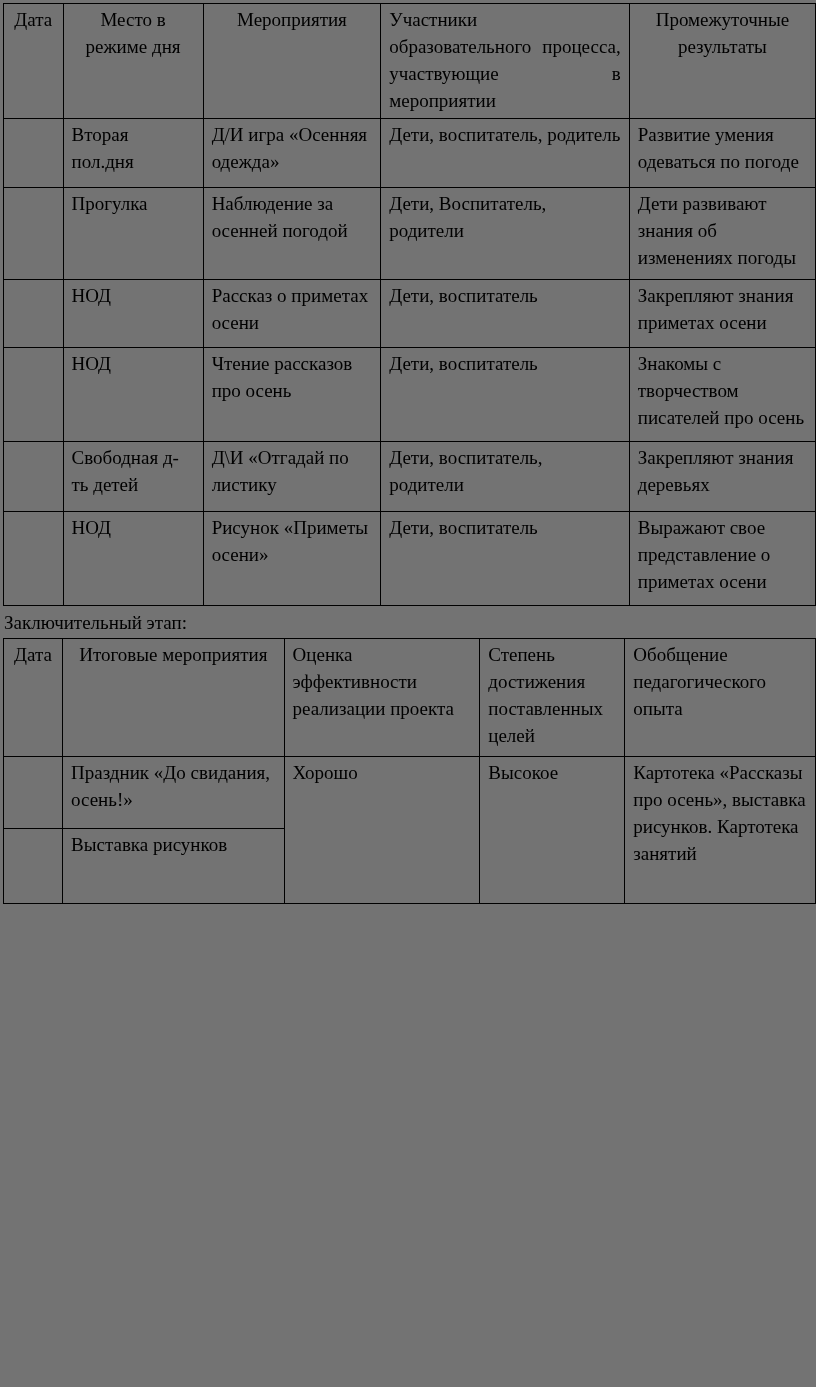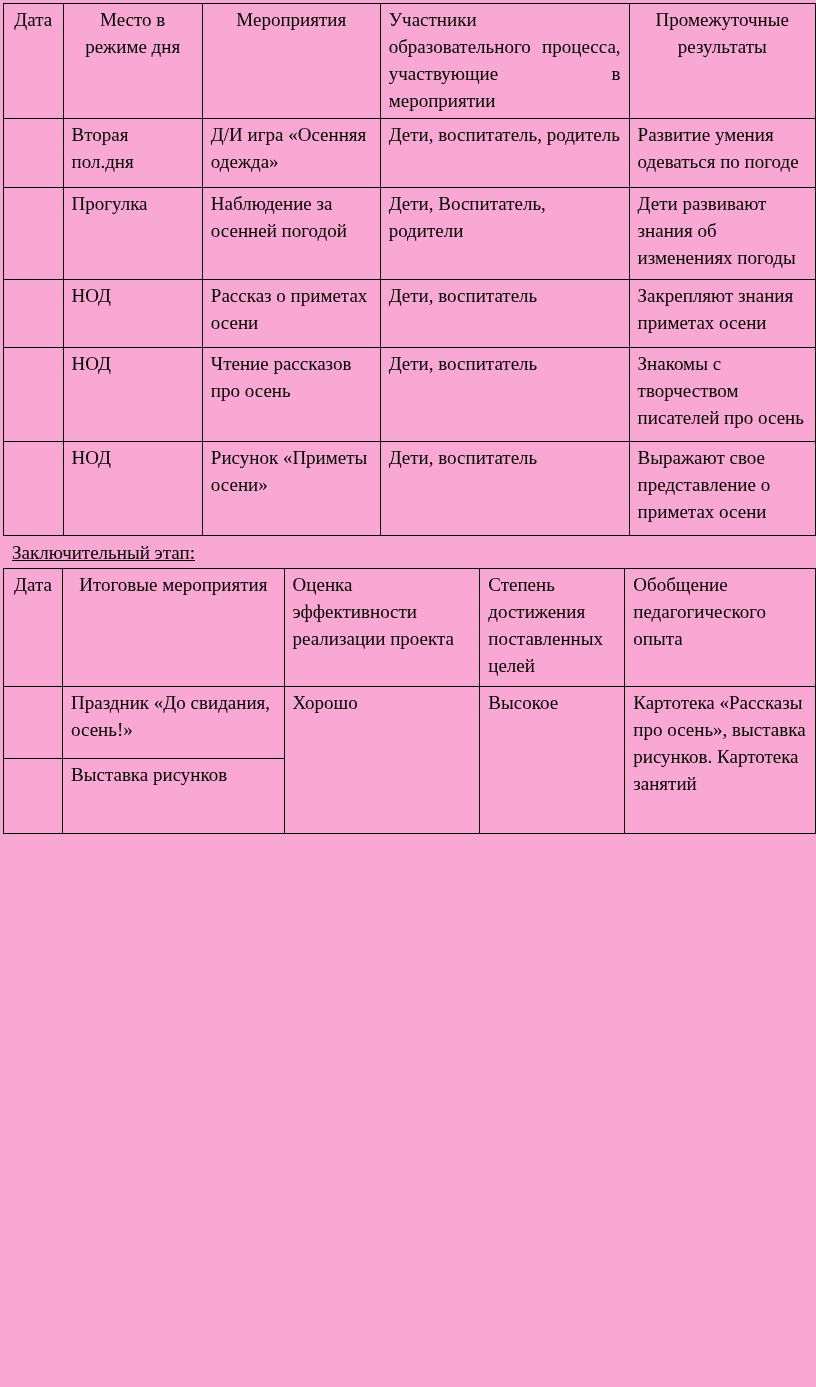--- a/index.html
+++ b/index.html
@@ -4,21 +4,21 @@
 <style>
   html, body {
     margin: 0;
     padding: 0;
     background: #ffffff;
   }
   .page {
     position: relative;
     width: 816px;
     height: 1387px;
-    background: #f9a8d4;
+    background: #737373;
     overflow: hidden;
     font-family: "Liberation Serif", "DejaVu Serif", serif;
     font-size: 19px;
     line-height: 27px;
     color: #000000;
   }
   .doc {
     position: absolute;
     top: 3px;
     left: 3px;
@@ -31,22 +31,21 @@
     border: 1px solid #000000;
     vertical-align: top;
     padding: 2px 8px 4px 8px;
     text-align: left;
     font-weight: normal;
   }
   .center  { text-align: center; }
   .justify { text-align: justify; margin-top: 33px; }
   .section-label {
     display: inline-block;
-    margin: 3px 0 2px 9px;
-    text-decoration: underline;
+    margin: 3px 0 2px 1px;
   }
   
   .t1 .c1 { width: 60px; }
   .t1 .c2 { width: 144px; }
   .t1 .c3 { width: 183px; }
   .t1 .c4 { width: 258px; }
   .t1 .c5 { width: 190px; }
   
   .t2 .c1 { width: 60px; }
   .t2 .c2 { width: 244px; }
@@ -98,20 +97,27 @@
           <td>Дети, воспитатель</td>
           <td>Закрепляют знания приметах осени</td>
         </tr>
         <tr style="height:94px;">
           <td></td>
           <td>НОД</td>
           <td>Чтение рассказов про осень</td>
           <td>Дети, воспитатель</td>
           <td>Знакомы с творчеством писателей про осень</td>
         </tr>
+        <tr style="height:70px;">
+          <td></td>
+          <td>Свободная д-ть детей</td>
+          <td>Д\И «Отгадай по листику</td>
+          <td>Дети, воспитатель, родители</td>
+          <td>Закрепляют знания деревьях</td>
+        </tr>
         <tr style="height:94px;">
           <td></td>
           <td>НОД</td>
           <td>Рисунок «Приметы осени»</td>
           <td>Дети, воспитатель</td>
           <td>Выражают свое представление о приметах осени</td>
         </tr>
       </tbody>
     </table>
 

